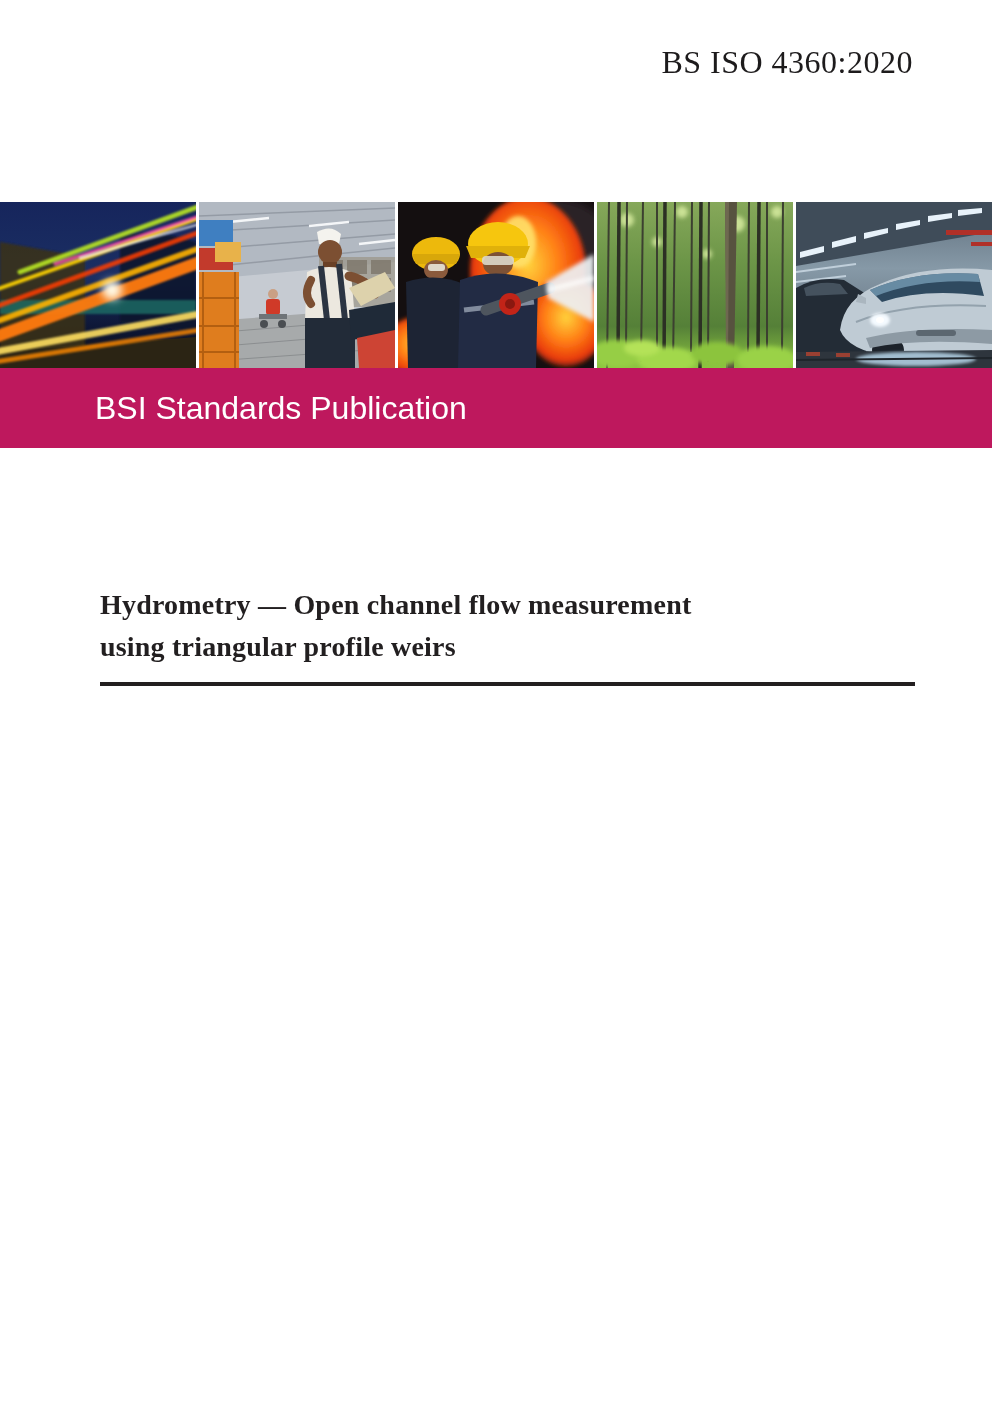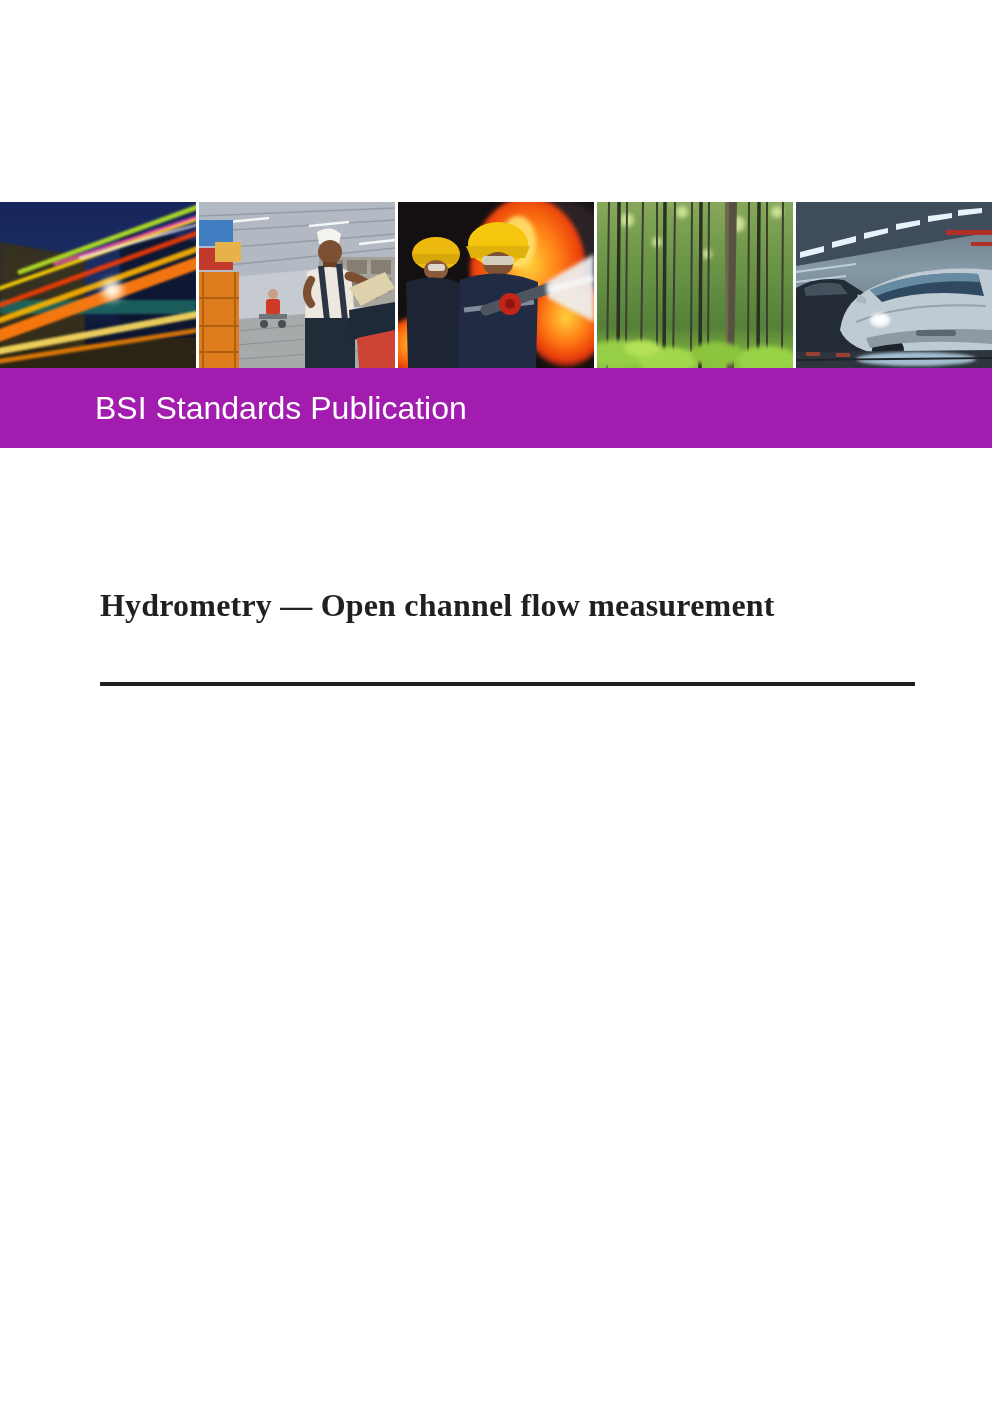--- a/index.html
+++ b/index.html
@@ -25,21 +25,21 @@
     position:absolute; top:368px; left:0;
     width:992px; height:80px; background:#ED3124;
   }
   .banner-label {
     position:absolute; left:95px; top:0; height:80px; line-height:80px;
     font-size:32px; font-weight:400; color:#ffffff; white-space:nowrap;
   }
   .title-block {
     position:absolute; left:100px; top:584px; width:815px;
     font-family:"Liberation Serif", serif;
-    font-size:32px; line-height:42px; font-weight:700;
+    font-size:28px; line-height:42px; font-weight:700;
     color:#221f20; letter-spacing:0.2px;
   }
   .rule {
     position:absolute; left:100px; top:682px;
     width:815px; height:4px; background:#231F20;
   }
   .logo {
     position:absolute; left:86px; top:1249px; width:240px; height:100px;
   }
   .logo-text {
@@ -53,20 +53,21 @@
     position:absolute; left:111px; top:67px;
     width:16px; height:16px; border-radius:50%;
     background:#EE3125;
   }
 </style>
 </head>
 <body>
 
 <div class="page">
 
+  <div class="doc-number">BS ISO 4360:2020</div>
 
   <div class="photo-strip">
 
     <div class="photo">
       <svg viewBox="0 0 196 166" preserveAspectRatio="none">
         <defs>
           <linearGradient id="p1sky" x1="0" y1="0" x2="0" y2="1">
             <stop offset="0" stop-color="#16255c"></stop>
               <stop offset="0.45" stop-color="#1b2f63"></stop>
             <stop offset="0.8" stop-color="#0c1430"></stop>
@@ -299,24 +300,25 @@
         <ellipse cx="120" cy="157" rx="60" ry="7" fill="#bfe0f4" opacity="0.8" filter="url(#p5b)"></ellipse>
         <path d="M0,158 L196,156" stroke="#1f252b" stroke-width="2" fill="none"></path>
         <g fill="#c8452e" opacity="0.7">
             <rect x="10" y="150" width="14" height="4"></rect>
             <rect x="40" y="151" width="14" height="4"></rect>
           </g>
       </svg>
     </div>
   </div>
 
-  <div class="red-banner" style="background-color: #a21caf;">
+  <div class="red-banner" style="background-color: #be185d;">
     <div class="banner-label" style="color: rgb(255, 255, 255);">BSI Standards Publication</div>
   </div>
 
   <div class="title-block">
     <div>Hydrometry — Open channel flow measurement</div>
+    <div>using triangular profile weirs</div>
   </div>
 
   <div class="rule" style="background-color: rgb(35, 31, 32);"></div>
 
 
 </div>
 
 </body></html>

